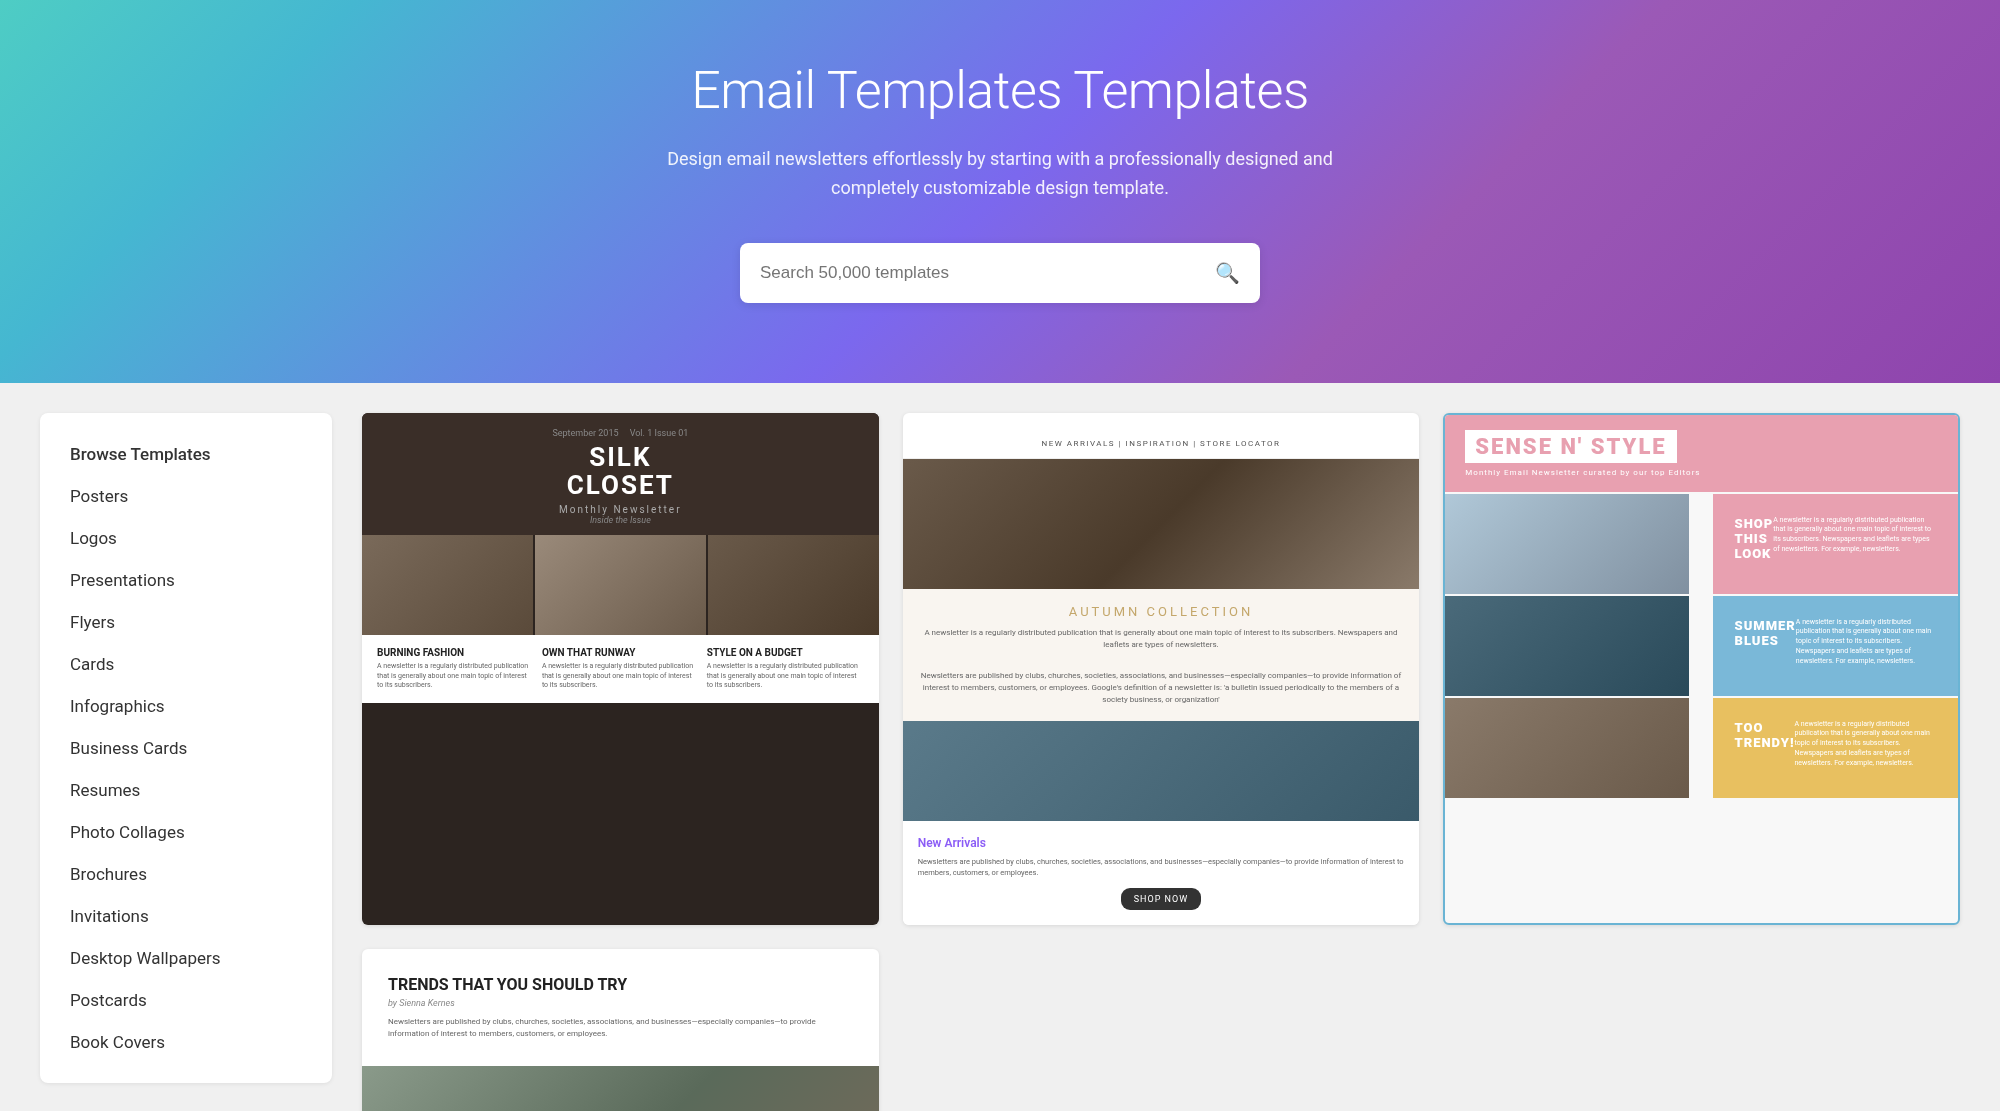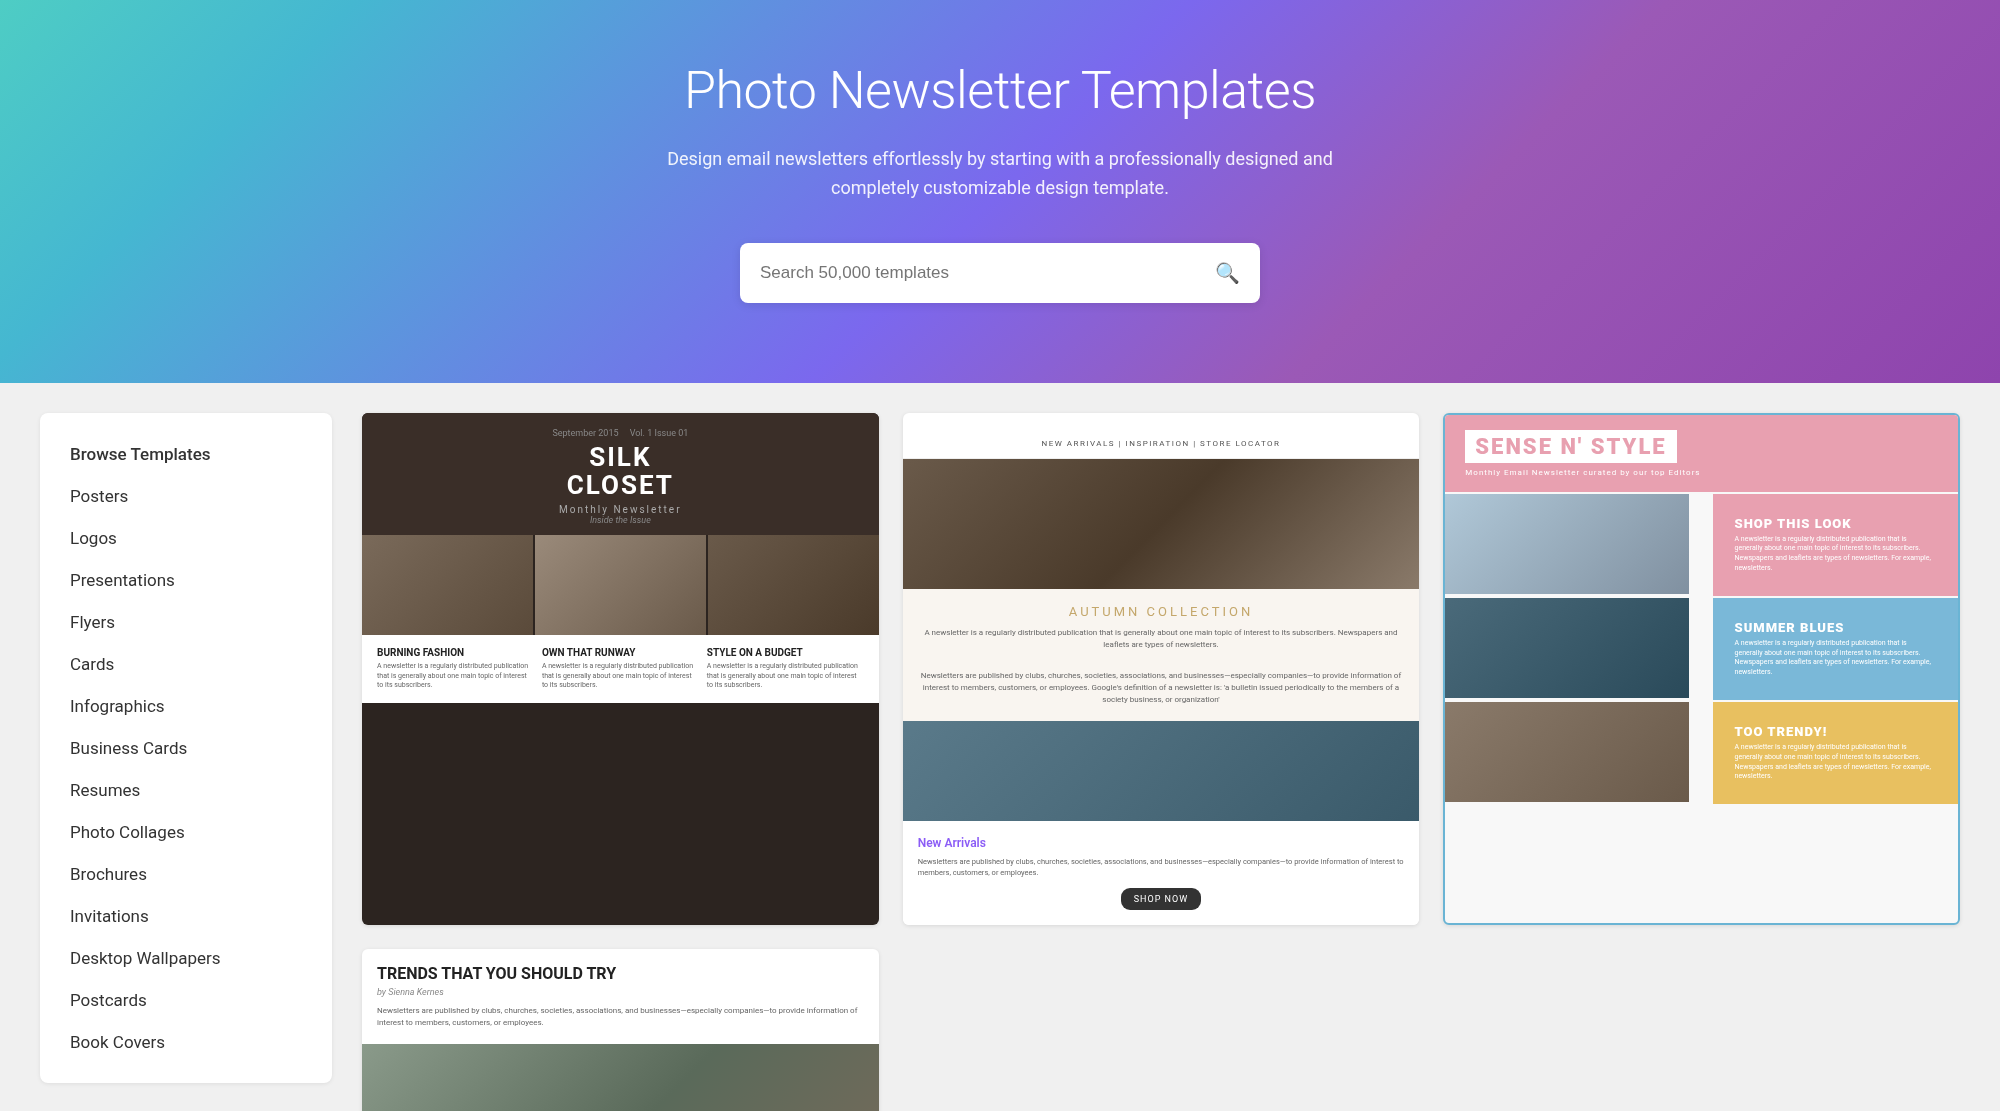--- a/index.html
+++ b/index.html
@@ -277,21 +277,21 @@
       background: linear-gradient(135deg, #4a6a7a, #2a4a5a);
     }
     .sense-img-3 {
       background: linear-gradient(135deg, #8a7a6a, #6a5a4a);
     }
     .sense-content {
       width: 50%;
       background: #e8a0b0;
       padding: 22px;
       display: flex;
-      flex-direction: column;
+      flex-direction: row;
       justify-content: center;
       margin-left: 24px;
     }
     .sense-content-2 {
       background: #7ab8d8;
     }
     .sense-content-3 {
       background: #e8c060;
     }
     .sense-section-title {
@@ -306,21 +306,21 @@
       font-size: 7px;
       color: white;
       line-height: 1.4;
     }
 
     
     .template-trends {
       background: white;
     }
     .trends-header {
-      padding: 15px;
+      padding: 26px;
     }
     .trends-title {
       font-size: 16px;
       font-weight: 700;
       color: #222;
       text-transform: uppercase;
       line-height: 1.2;
       margin-bottom: 4px;
     }
     .trends-byline {
@@ -337,21 +337,21 @@
     .trends-image {
       width: 100%;
       height: 200px;
       background: linear-gradient(135deg, #8a9a8a, #5a6a5a, #7a6a5a);
     }
   </style>
 </head>
 <body>
 
 <div class="hero">
-  <h1 class="hero-title">Photo Newsletter Templates</h1>
+  <h1 class="hero-title">Email Templates Templates</h1>
   <p class="hero-subtitle">Design email newsletters effortlessly by starting with a professionally designed and completely customizable design template.</p>
   <div class="search-bar">
     <input class="search-input" type="text" placeholder="Search 50,000 templates" style="">
     <span class="search-icon">🔍</span>
   </div>
 </div>
 
 <div class="main-content">
 
   <nav class="sidebar">

